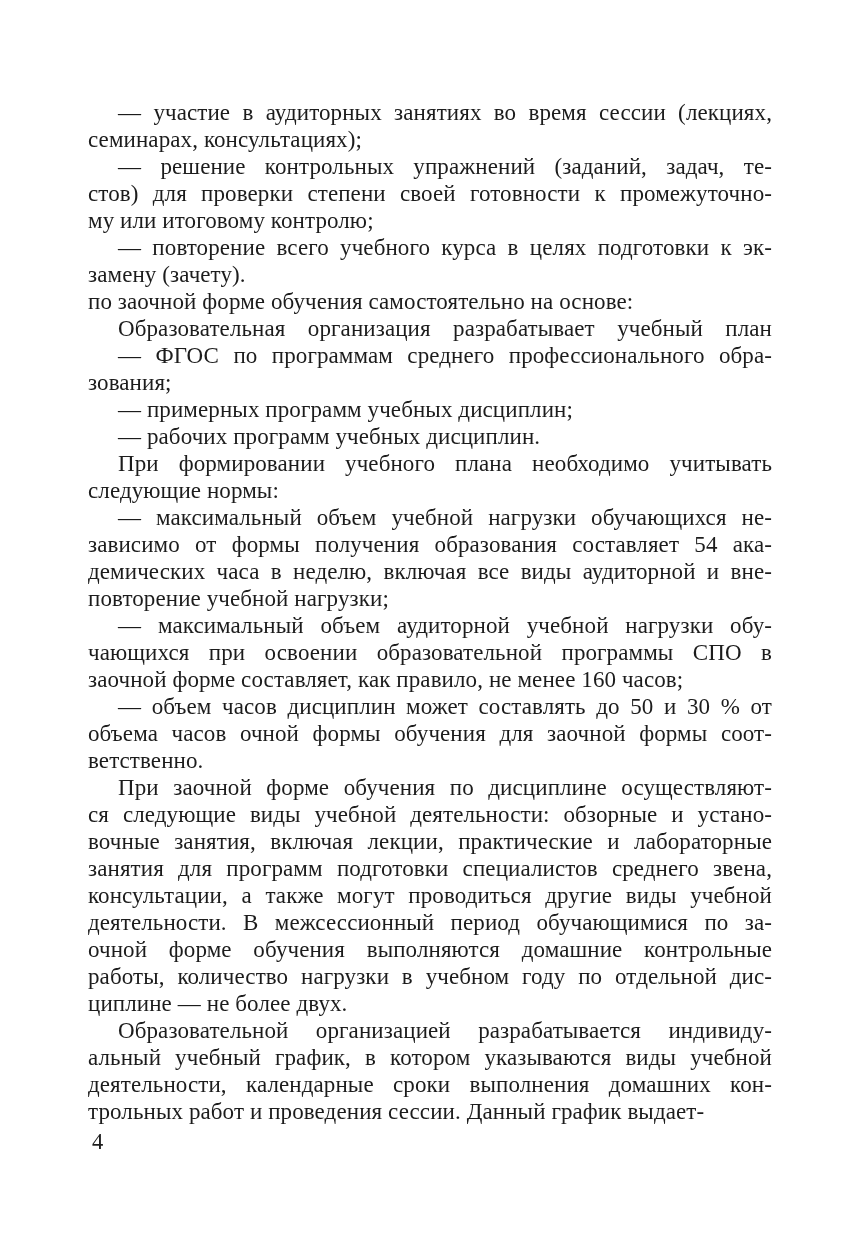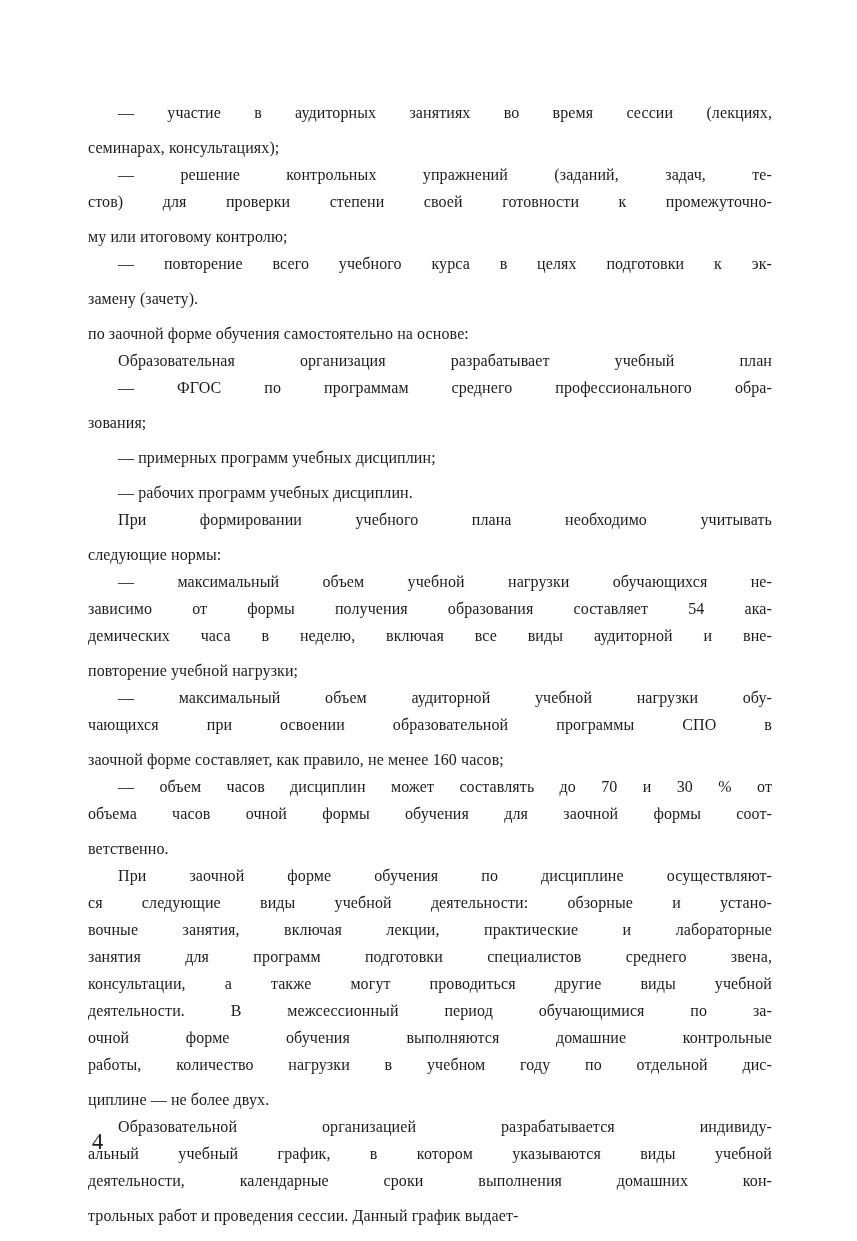--- a/index.html
+++ b/index.html
@@ -18,36 +18,35 @@
     background: var(--paper);
     color: var(--ink);
     font-family: "Liberation Serif", "DejaVu Serif", serif;
     overflow: hidden;
   }
   .text-block {
     position: absolute;
     left: 88px;
     top: 99px;
     width: 684px;
-    font-size: 16px;
+    font-size: 23px;
     line-height: 27px;
     font-family: Liberation Serif, serif;
   }
   .line {
     text-align: justify;
     text-align-last: justify;
     white-space: normal;
     letter-spacing: 0.1px;
   }
   .line.first {
     text-indent: 30px;
   }
   .line.para-end {
     text-align-last: left;
-    margin-top: 8px;
   }
   .page-number {
     position: absolute;
     left: 92px;
     top: 1128px;
     font-size: 22.5px;
     line-height: 27px;
   }
 </style>
 </head>
@@ -70,21 +69,21 @@
       <div class="line first para-end">— рабочих программ учебных дисциплин.</div>
       <div class="line first">При формировании учебного плана необходимо учитывать</div>
       <div class="line para-end">следующие нормы:</div>
       <div class="line first">— максимальный объем учебной нагрузки обучающихся не-</div>
       <div class="line">зависимо от формы получения образования составляет 54 ака-</div>
       <div class="line">демических часа в неделю, включая все виды аудиторной и вне-</div>
       <div class="line para-end">повторение учебной нагрузки;</div>
       <div class="line first">— максимальный объем аудиторной учебной нагрузки обу-</div>
       <div class="line">чающихся при освоении образовательной программы СПО в</div>
       <div class="line para-end">заочной форме составляет, как правило, не менее 160 часов;</div>
-      <div class="line first">— объем часов дисциплин может составлять до 70 и 30 % от</div>
+      <div class="line first">— объем часов дисциплин может составлять до 50 и 30 % от</div>
       <div class="line">объема часов очной формы обучения для заочной формы соот-</div>
       <div class="line para-end">ветственно.</div>
       <div class="line first">При заочной форме обучения по дисциплине осуществляют-</div>
       <div class="line">ся следующие виды учебной деятельности: обзорные и устано-</div>
       <div class="line">вочные занятия, включая лекции, практические и лабораторные</div>
       <div class="line">занятия для программ подготовки специалистов среднего звена,</div>
       <div class="line">консультации, а также могут проводиться другие виды учебной</div>
       <div class="line">деятельности. В межсессионный период обучающимися по за-</div>
       <div class="line">очной форме обучения выполняются домашние контрольные</div>
       <div class="line">работы, количество нагрузки в учебном году по отдельной дис-</div>

